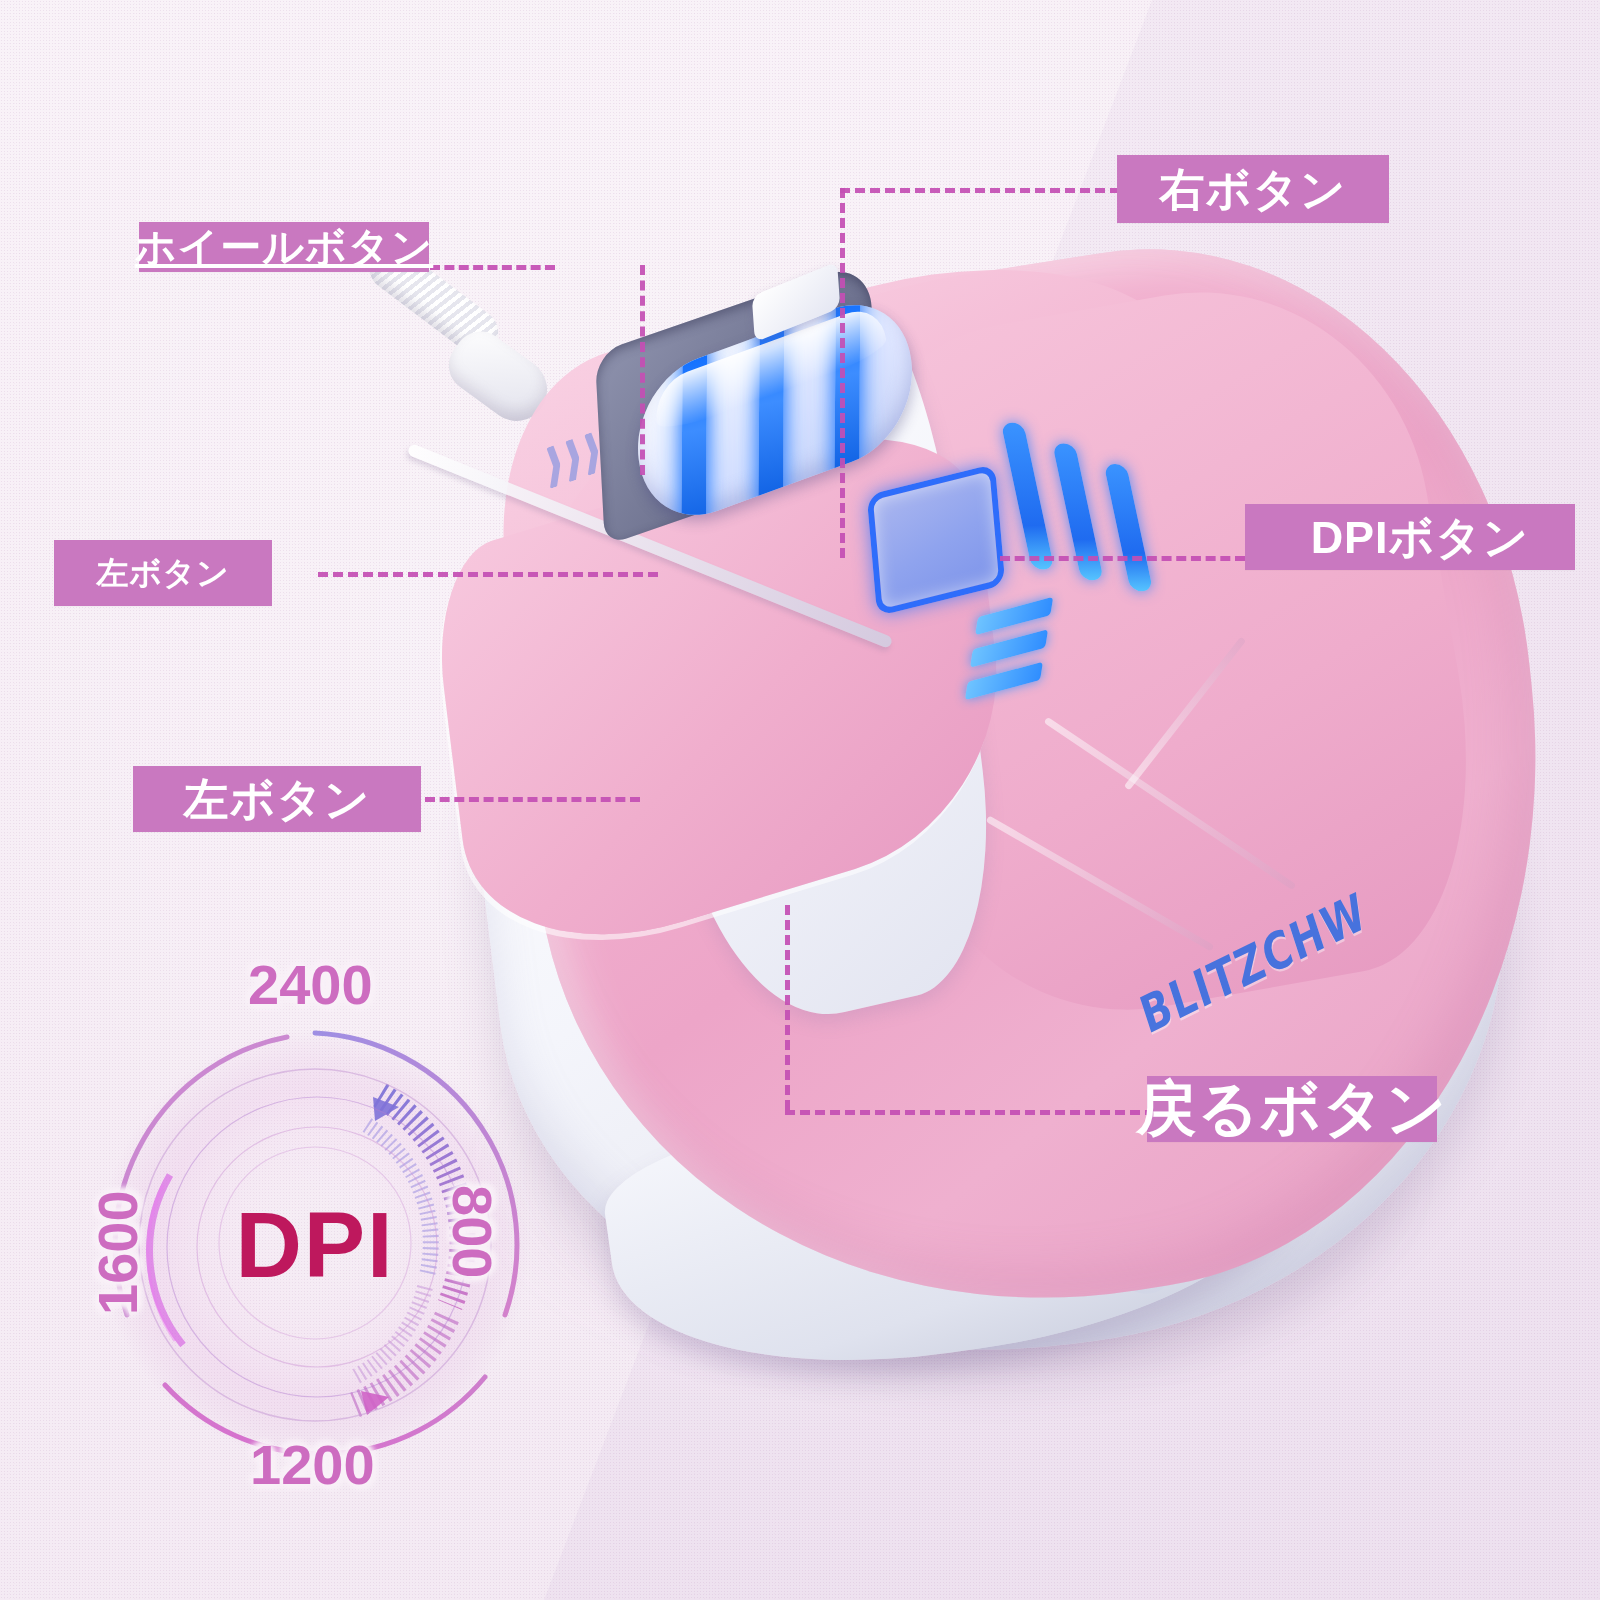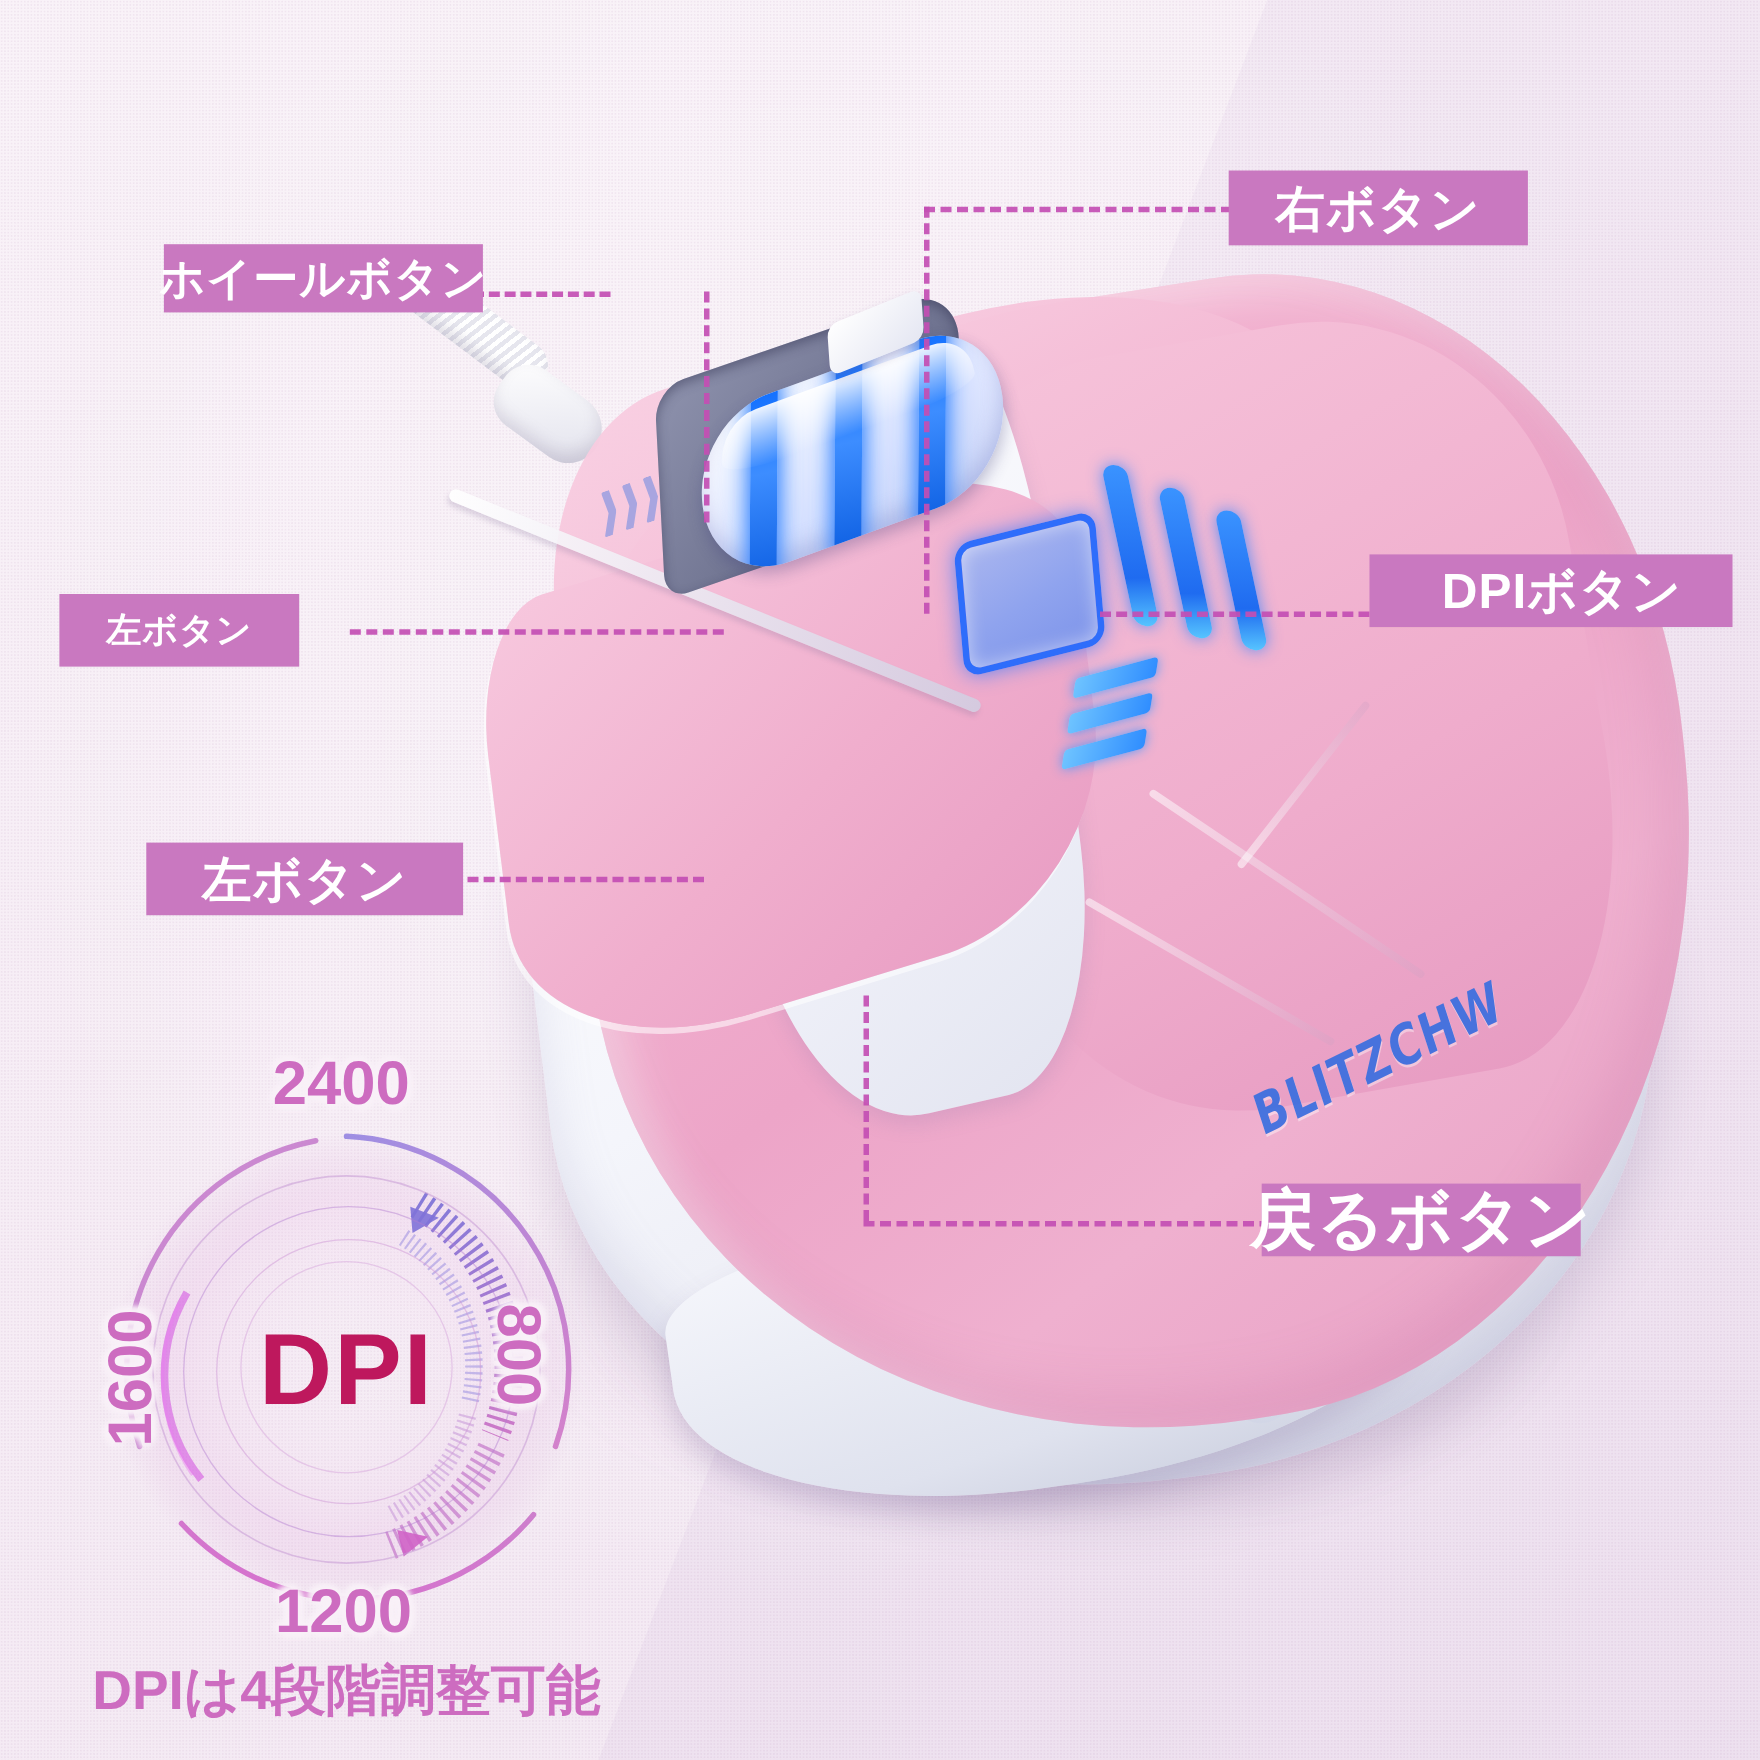--- a/index.html
+++ b/index.html
@@ -473,21 +473,21 @@
 
   <div class="lead-h" style="left:318px;top:572px;width:340px;"></div>
 
   <div class="lead-h" style="left:1000px;top:556px;width:245px;"></div>
 
   <div class="lead-h" style="left:425px;top:797px;width:215px;"></div>
 
   <div class="lead-h" style="left:785px;top:1110px;width:370px;"></div>
   <div class="lead-v" style="left:785px;top:905px;height:205px;"></div>
 
-  <div class="callout" style="left:149px;top:222px;width:290px;height:62px;font-size:41px;">
+  <div class="callout" style="left:139px;top:222px;width:290px;height:50px;font-size:41px;text-decoration:underline;">
     <span>ホイールボタン</span>
   </div>
 
   <div class="callout" style="left:1117px;top:155px;width:272px;height:68px;font-size:45px;">
     <span>右ボタン</span>
   </div>
 
   <div class="callout" style="left:36px;top:540px;width:218px;height:66px;font-size:32px;margin-left:18px;">
     <span>左ボタン</span>
   </div>
@@ -557,15 +557,14 @@
     <div class="dial-center">
       <span>DPI</span>
     </div>
 
     <div class="dnum" id="dnum-2400">2400</div>
     <div class="dnum" id="dnum-800">800</div>
     <div class="dnum" id="dnum-1200">1200</div>
     <div class="dnum" id="dnum-1600">1600</div>
   </div>
 
-  <div class="dial-caption">DPIは4段階調整可能</div>
 
 </div>
 
 </body></html>

